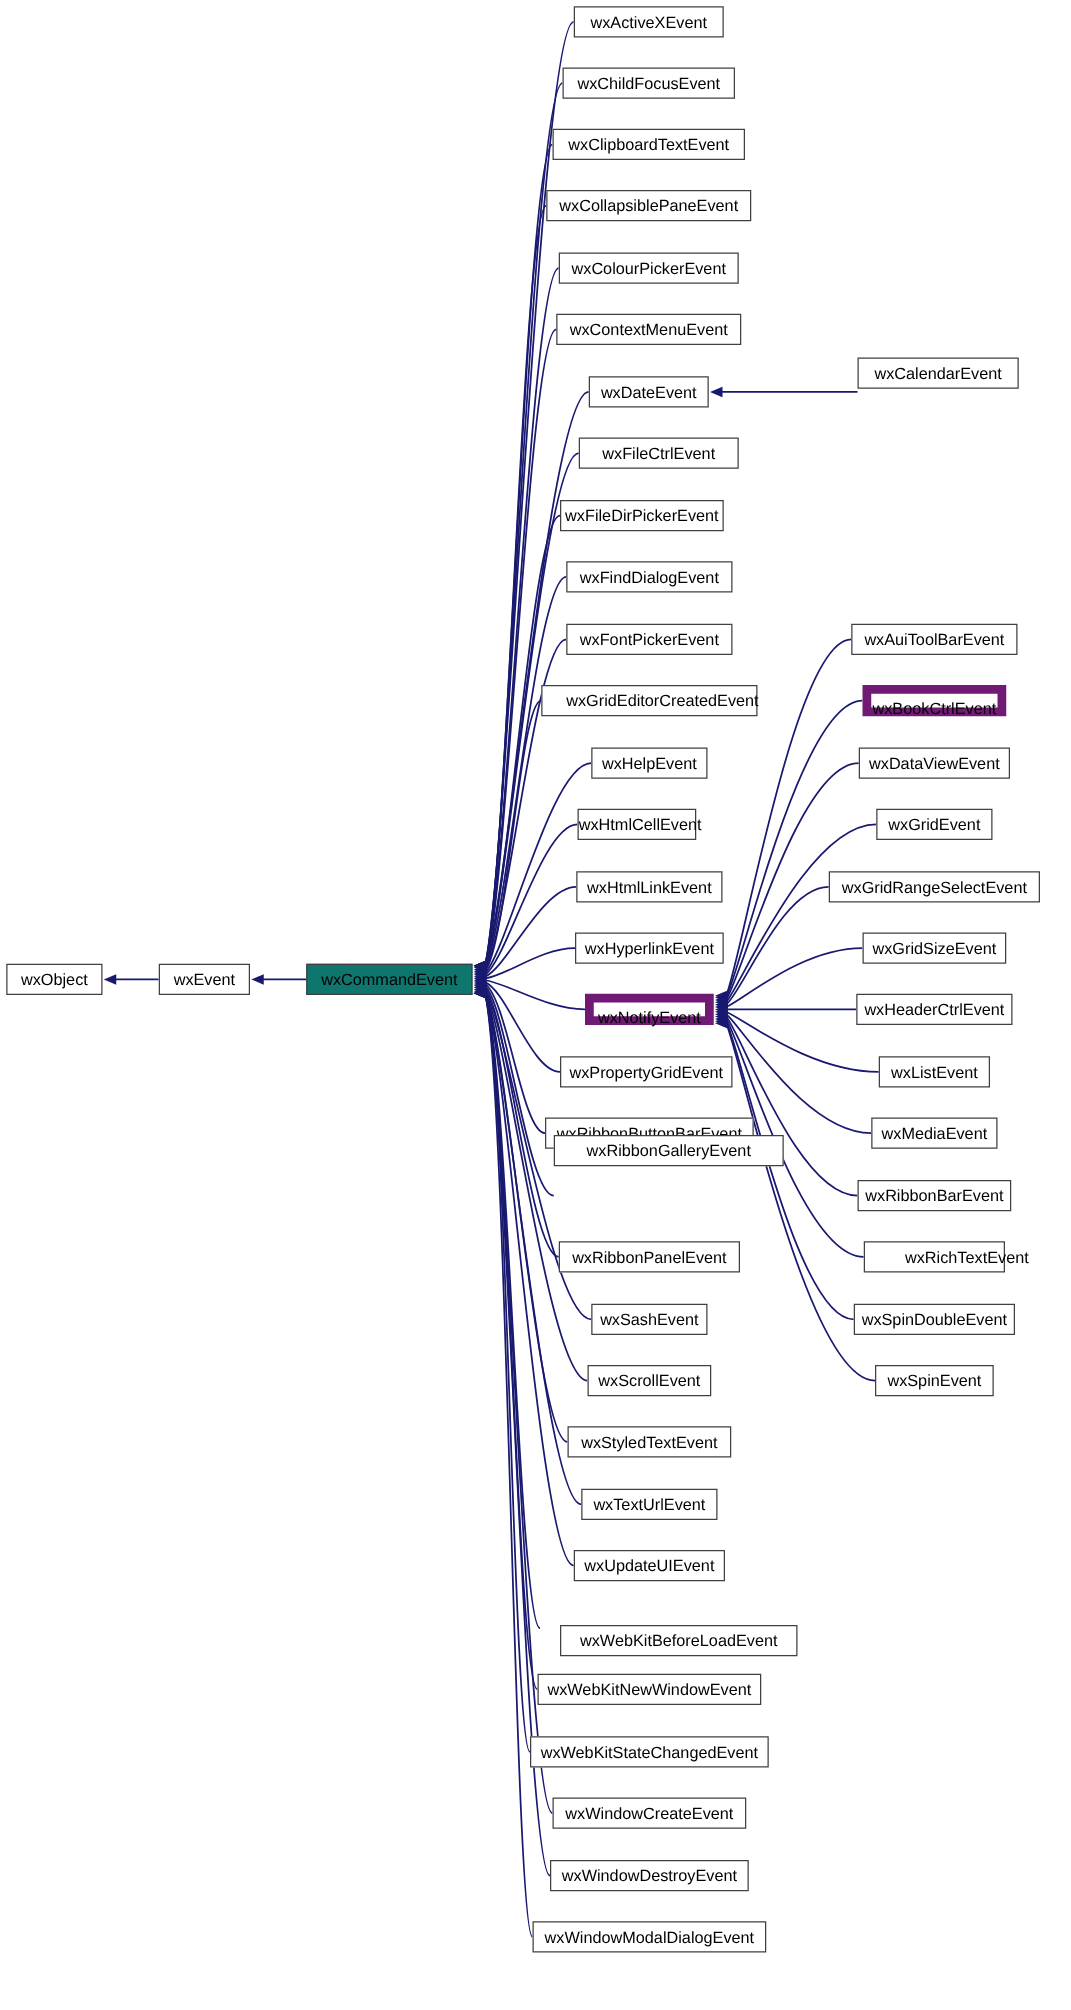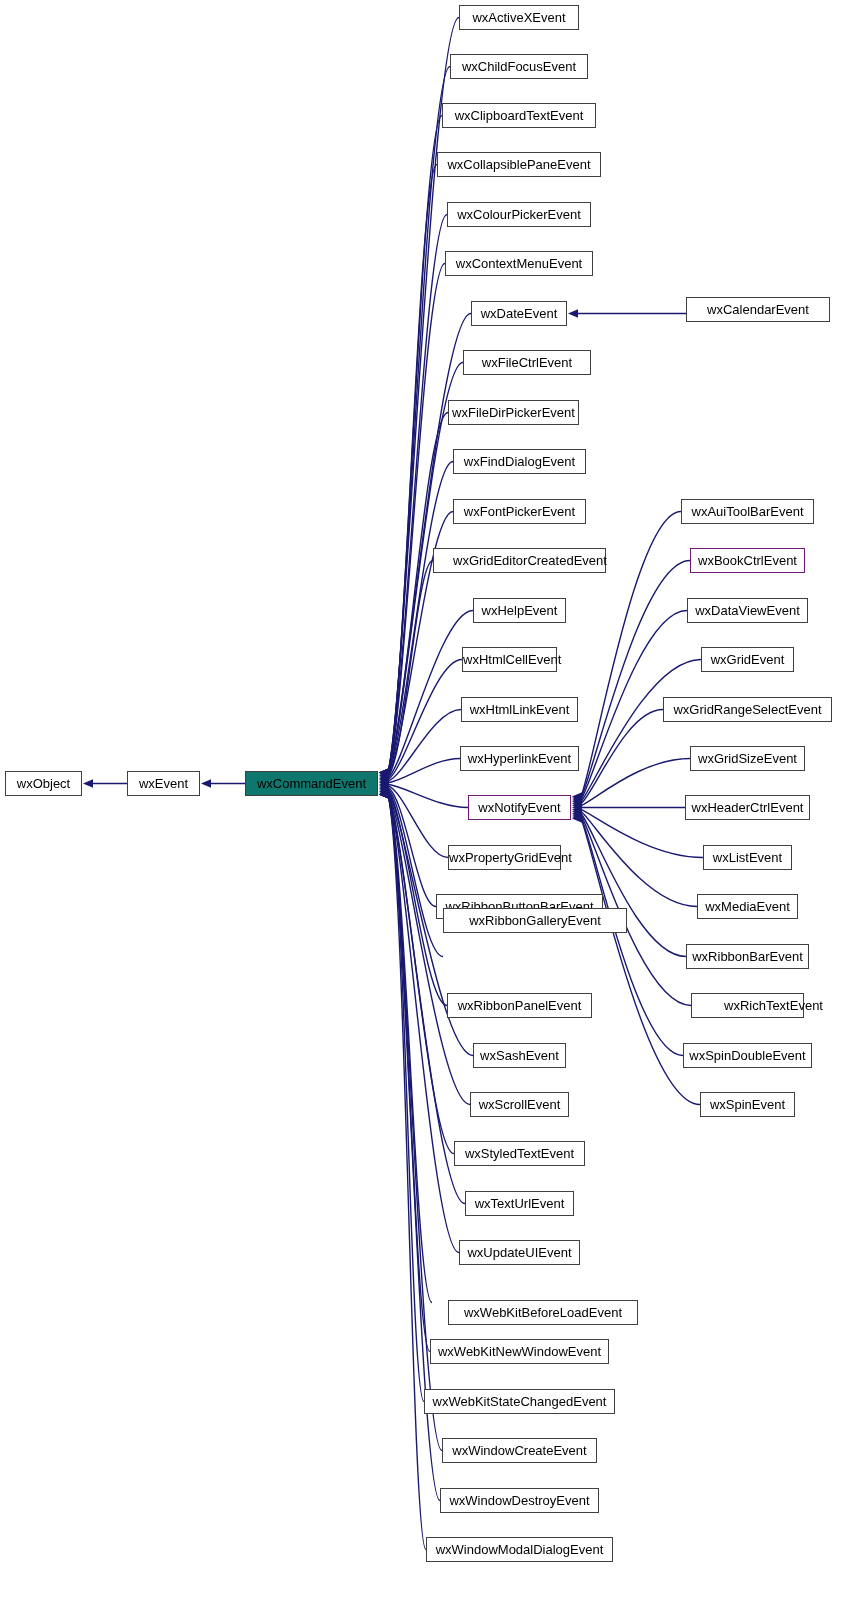--- a/index.html
+++ b/index.html
@@ -37,21 +37,21 @@
     border: 1px solid #404040;
     white-space: nowrap;
     letter-spacing: 0px;
     z-index: 5;
   }
   .node.root {
     background: #0f766e;
     border: 1px solid #404040;
   }
   .node.highlight {
-    border: 1px solid #701a75;
+    border: 7px solid #701a75;
   }
 </style>
 </head>
 <body>
 
 <div id="diagram">
   <svg id="edges" viewBox="0 0 857 1608" width="857" height="1608" xmlns="http://www.w3.org/2000/svg">
       <path d="M 92 783.5 L 127 783.5" fill="none" stroke="#191970" stroke-width="1.4"></path>
       <path d="M 83 783.5 L 93 779.3 L 93 787.7 Z" fill="#191970" stroke="none"></path>
       <path d="M 210 783.5 L 245 783.5" fill="none" stroke="#191970" stroke-width="1.4"></path>
@@ -162,36 +162,36 @@
     <div class="node" style="left: 463px; top: 350px; width: 128px;">wxFileCtrlEvent</div>
     <div class="node" style="left: 448px; top: 400px; width: 131px;">wxFileDirPickerEvent</div>
     <div class="node" style="left: 453px; top: 449px; width: 133px;">wxFindDialogEvent</div>
     <div class="node" style="left: 453px; top: 499px; width: 133px;">wxFontPickerEvent</div>
     <div class="node" style="left: 433px; top: 548px; width: 173px; padding-left: 19px;">wxGridEditorCreatedEvent</div>
     <div class="node" style="left: 473px; top: 598px; width: 93px;">wxHelpEvent</div>
     <div class="node" style="left: 462px; top: 647px; width: 95px;">wxHtmlCellEvent</div>
     <div class="node" style="left: 461px; top: 697px; width: 117px;">wxHtmlLinkEvent</div>
     <div class="node" style="left: 460px; top: 746px; width: 119px;">wxHyperlinkEvent</div>
     <div class="node highlight" style="left: 468px; top: 795px; width: 103px;">wxNotifyEvent</div>
-    <div class="node" style="left: 448px; top: 845px; width: 113px;">wxPropertyGridEvent</div>
+    <div class="node" style="left: 448px; top: 845px; width: 138px;">wxPropertyGridEvent</div>
     <div class="node" style="left: 436px; top: 894px; width: 167px;">wxRibbonButtonBarEvent</div>
     <div class="node" style="left: 443px; top: 908px; width: 184px;">wxRibbonGalleryEvent</div>
     <div class="node" style="left: 447px; top: 993px; width: 145px;">wxRibbonPanelEvent</div>
     <div class="node" style="left: 473px; top: 1043px; width: 93px;">wxSashEvent</div>
     <div class="node" style="left: 470px; top: 1092px; width: 99px;">wxScrollEvent</div>
     <div class="node" style="left: 454px; top: 1141px; width: 131px;">wxStyledTextEvent</div>
     <div class="node" style="left: 465px; top: 1191px; width: 109px;">wxTextUrlEvent</div>
     <div class="node" style="left: 459px; top: 1240px; width: 121px;">wxUpdateUIEvent</div>
     <div class="node" style="left: 448px; top: 1290px; width: 190px; margin-top: 10px;">wxWebKitBeforeLoadEvent</div>
     <div class="node" style="left: 430px; top: 1339px; width: 179px;">wxWebKitNewWindowEvent</div>
     <div class="node" style="left: 424px; top: 1389px; width: 191px;">wxWebKitStateChangedEvent</div>
     <div class="node" style="left: 442px; top: 1438px; width: 155px;">wxWindowCreateEvent</div>
     <div class="node" style="left: 440px; top: 1488px; width: 159px;">wxWindowDestroyEvent</div>
     <div class="node" style="left: 426px; top: 1537px; width: 187px;">wxWindowModalDialogEvent</div>
-    <div class="node" style="left: 686px; top: 297px; width: 144px;">wxCalendarEvent</div>
+    <div class="node" style="left: 686px; top: 286px; width: 129px;">wxCalendarEvent</div>
     <div class="node" style="left: 681px; top: 499px; width: 133px;">wxAuiToolBarEvent</div>
     <div class="node highlight" style="left: 690px; top: 548px; width: 115px;">wxBookCtrlEvent</div>
     <div class="node" style="left: 687px; top: 598px; width: 121px;">wxDataViewEvent</div>
     <div class="node" style="left: 701px; top: 647px; width: 93px;">wxGridEvent</div>
     <div class="node" style="left: 663px; top: 697px; width: 169px;">wxGridRangeSelectEvent</div>
     <div class="node" style="left: 690px; top: 746px; width: 115px;">wxGridSizeEvent</div>
     <div class="node" style="left: 685px; top: 795px; width: 125px;">wxHeaderCtrlEvent</div>
     <div class="node" style="left: 703px; top: 845px; width: 89px;">wxListEvent</div>
     <div class="node" style="left: 697px; top: 894px; width: 101px;">wxMediaEvent</div>
     <div class="node" style="left: 686px; top: 944px; width: 123px;">wxRibbonBarEvent</div>

